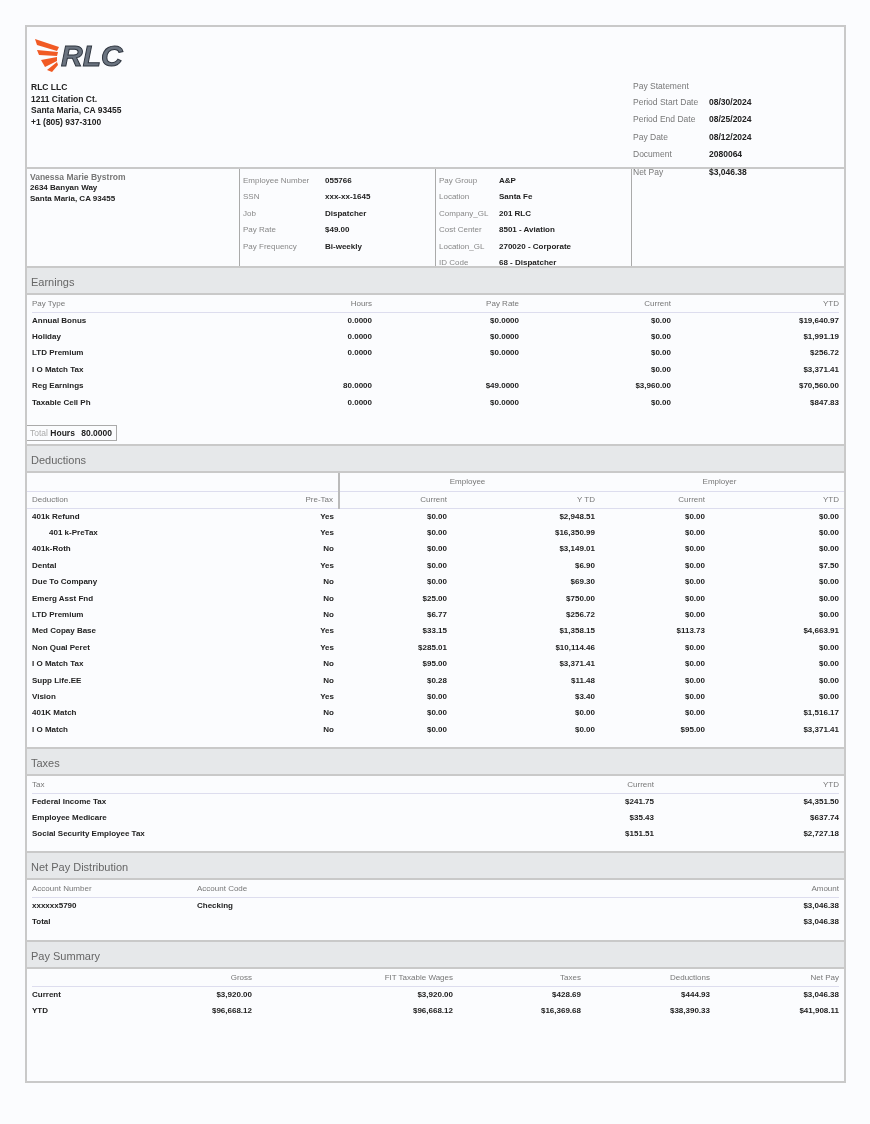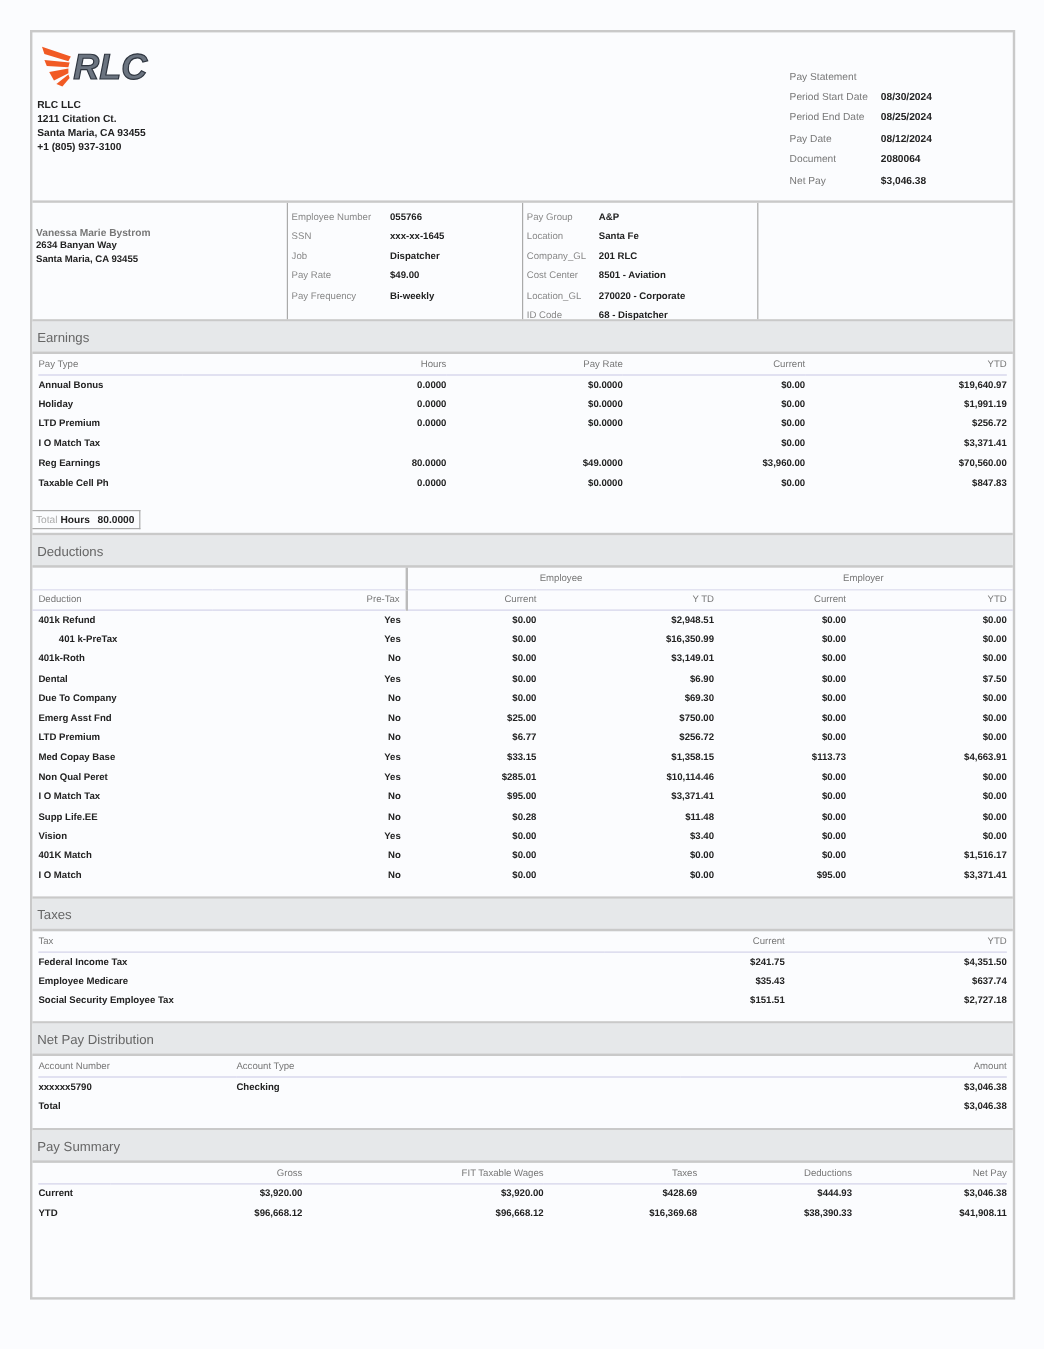--- a/index.html
+++ b/index.html
@@ -2,33 +2,33 @@
 <html><head>
 <meta charset="utf-8">
 <style>
   * { box-sizing: border-box; margin: 0; padding: 0; }
   html, body { width: 870px; height: 1124px; background: #fbfcfe; }
   body { font-family: "Liberation Sans", sans-serif; color: #222; font-size: 9px; position: relative; overflow: hidden; }
   .page { position: absolute; left: 25px; top: 25px; width: 821px; height: 1058px; border: 2px solid #c9c9c9; background: #fbfcfe; }
   .header { position: relative; height: 142px; border-bottom: 2px solid #c9c9c9; }
   .logo { position: absolute; left: 6px; top: 8px; width: 106px; height: 38px; }
   .company { position: absolute; left: 4px; top: 55px; font-weight: bold; font-size: 8.5px; line-height: 11.5px; color: #222; }
-  .stmt { position: absolute; left: 606px; top: 30px; font-size: 8.5px; margin-left: 25px; }
+  .stmt { position: absolute; left: 606px; top: 52px; font-size: 8.5px; }
   .stmt .row { display: flex; height: 17.5px; align-items: center; }
   .stmt .lbl { color: #777; width: 76px; }
   .stmt .val { font-weight: bold; color: #222; }
   .stmt .title { color: #777; height: 14px; }
   .sec-head { height: 27px; background: #e6e8ea; border-bottom: 2px solid #c9c9c9; font-size: 11px; color: #666; padding: 8px 0 0 4px; }
   .pd-body { display: flex; height: 99px; border-bottom: 2px solid #c9c9c9; }
   .pd-col { border-right: 1px solid #aaa; padding: 3px 3px; font-size: 8px; }
   .pd-col:last-child { border-right: none; }
   .pd-row { display: flex; height: 16.5px; align-items: center; }
   .pd-row .lbl { color: #888; }
   .pd-row .val { font-weight: bold; color: #222; }
-  .emp-name { color: #777; font-weight: bold; font-size: 8.5px; margin-top: 17px; }
+  .emp-name { color: #777; font-weight: bold; font-size: 8.5px; }
   .emp-addr { font-weight: bold; font-size: 8px; line-height: 11px; }
   table { border-collapse: collapse; width: 100%; }
   .tbl th { font-weight: normal; color: #777; font-size: 8px; height: 17px; border-bottom: 1px solid #dde; }
   .tbl td { font-weight: bold; font-size: 8px; height: 16.4px; color: #222; }
   .r { text-align: right; }
   .c { text-align: center; }
   .l { text-align: left; }
   .earn-body { height: 151px; border-bottom: 2px solid #c9c9c9; position: relative; padding: 0 5px; }
   .total-hours { position: absolute; left: 0; top: 130px; border: 1px solid #aaa; border-left: none; padding: 2px 4px 2px 3px; font-size: 8.5px; }
   .total-hours .lbl { color: #aaa; }
@@ -377,21 +377,21 @@
   </div>
 
   <div class="split">
     <div class="right">
       <div class="sec-head">Net Pay Distribution</div>
       <div class="dist">
         <table class="tbl">
           <thead>
             <tr>
               <th class="l" style="width:165px">Account  Number</th>
-              <th class="l">Account  Type</th>
+              <th class="l">Account  Code</th>
               <th class="r">Amount</th>
             </tr>
           </thead>
           <tbody>
             <tr>
               <td>xxxxxx5790</td>
               <td>Checking</td>
               <td class="r">$3,046.38</td>
             </tr>
             <tr>

